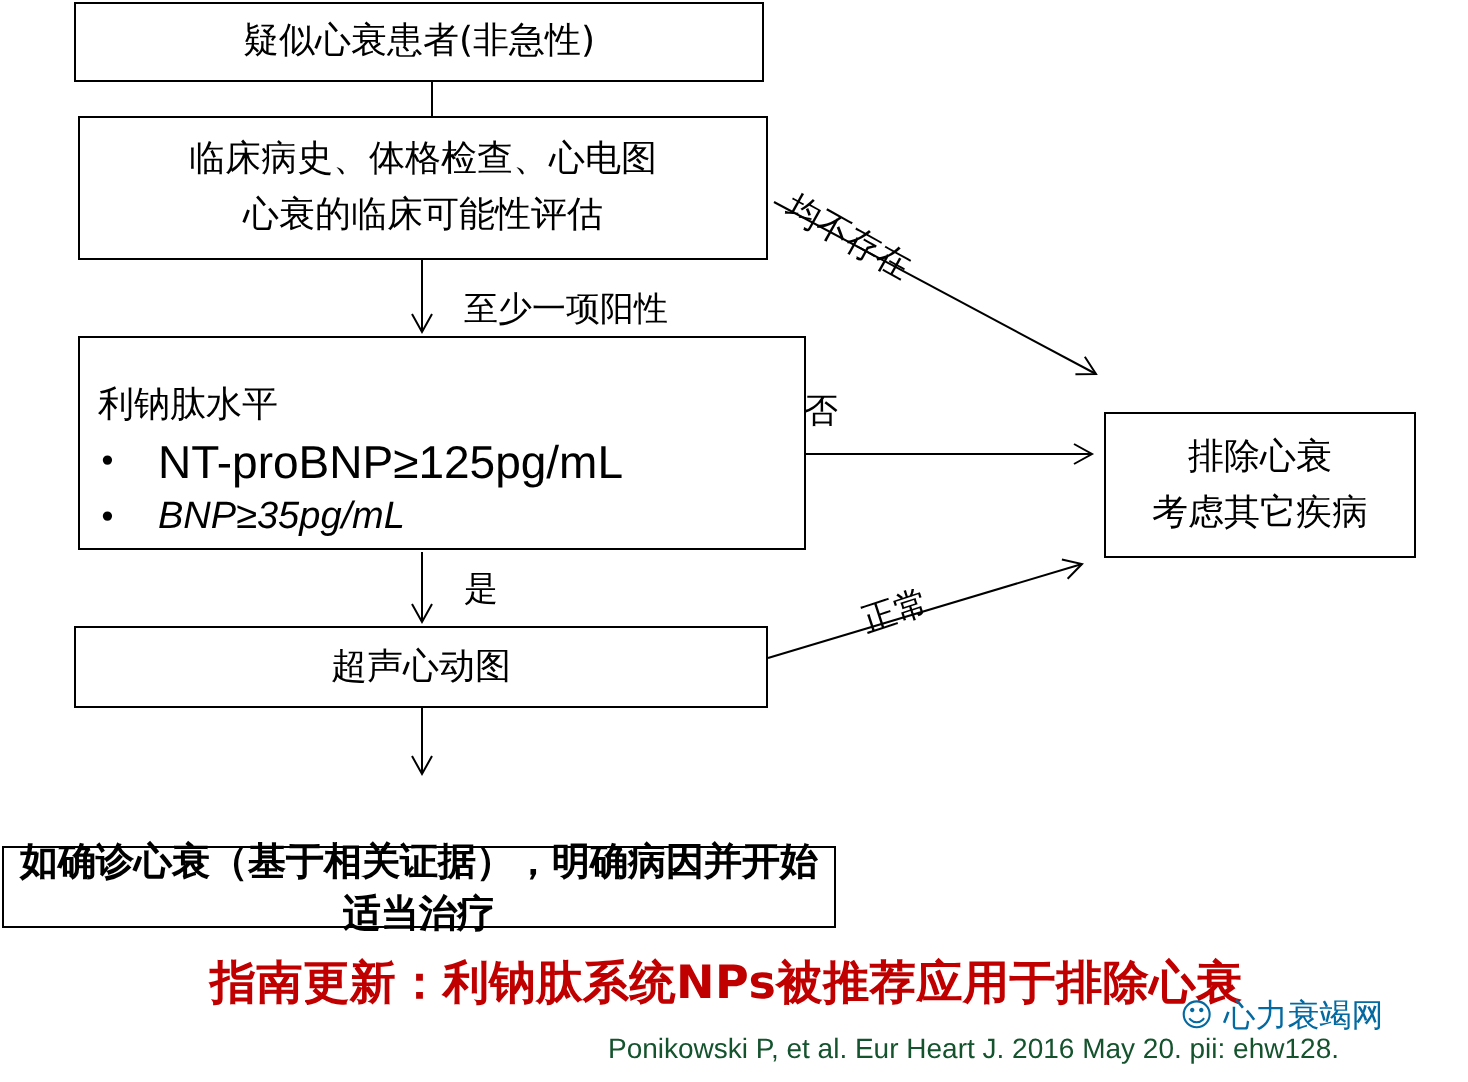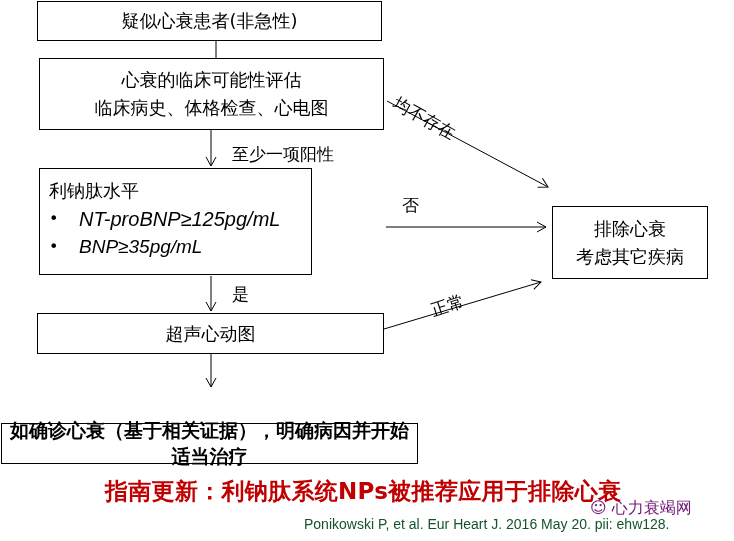--- a/index.html
+++ b/index.html
@@ -8,21 +8,21 @@
   .box { position:absolute; border:1.3px solid #000; background:#fff; box-sizing:border-box; }
   .center { display:flex; flex-direction:column; align-items:center; justify-content:center; text-align:center; }
   .t18 { font-size:18px; line-height:28px;align-items:center; }
   .lbl { position:absolute; font-size:17px; white-space:nowrap; }
   svg.lines { position:absolute; left:0; top:0; }
   .bul { display:flex; align-items:center; }
   .bul .dot { width:30px; font-size:16px; }
   .final { font-weight:bold; font-size:19px; }
   .headline { position:absolute; left:105px; top:476px; font-size:23px; font-weight:bold; color:#c00000; white-space:nowrap; letter-spacing:0.3px; }
   .cite { position:absolute; left:304px; top:516px; font-size:14px; font-family:"Liberation Sans",sans-serif; color:#14532d; white-space:nowrap; }
-  .wm { position:absolute; left:590px; top:498px; font-size:16px; color:#701a75; white-space:nowrap; }
+  .wm { position:absolute; left:590px; top:498px; font-size:16px; color:#0369a1; white-space:nowrap; }
 </style>
 </head>
 <body>
 
 <svg class="lines" width="734" height="541">
   <defs>
     <marker id="arr" markerWidth="12" markerHeight="12" refX="10" refY="6" orient="auto" markerUnits="userSpaceOnUse">
       <path d="M1,1 L10,6 L1,11" fill="none" stroke="#000" stroke-width="1"></path>
     </marker>
   </defs>
@@ -33,33 +33,33 @@
   <line x1="387" y1="101" x2="548" y2="187" stroke="#000" stroke-width="1" marker-end="url(#arr)"></line>
   <line x1="386" y1="227" x2="546" y2="227" stroke="#000" stroke-width="1" marker-end="url(#arr)"></line>
   <line x1="384" y1="329" x2="541" y2="282" stroke="#000" stroke-width="1" marker-end="url(#arr)"></line>
 </svg>
 
 <div class="box center t18" style="left:37px;top:1px;width:345px;height:40px;">
   <span>疑似心衰患者(非急性)</span>
 </div>
 
 <div class="box center t18" style="left:39px;top:58px;width:345px;height:72px;">
+  <span>临床病史、体格检查、心电图</span>
   <span>心衰的临床可能性评估</span>
-  <span>临床病史、体格检查、心电图</span>
 </div>
 
 <div class="lbl" style="left:232px;top:143px;">至少一项阳性</div>
 
 <div class="lbl" style="left:400px;top:92px;transform:rotate(29deg);transform-origin:left top;">均不存在</div>
 
-<div class="box t18" style="left:39px;top:168px;width:273px;height:107px;padding:8px 0 0 9px;">
+<div class="box t18" style="left:39px;top:168px;width:364px;height:107px;padding:20px 0 0 9px;">
   <div>利钠肽水平</div>
   <div class="bul">
     <span class="dot">•</span>
-    <span style="font-family:'Liberation Sans',sans-serif;font-size:20px;font-style:italic;">NT-proBNP≥125pg/mL</span>
+    <span style="font-family:'Liberation Sans',sans-serif;font-size:23px;">NT-proBNP≥125pg/mL</span>
   </div>
   <div class="bul">
     <span class="dot">•</span>
     <span style="font-family:'Liberation Sans',sans-serif;font-size:19px;font-style:italic;">BNP≥35pg/mL</span>
   </div>
 </div>
 
 <div class="lbl" style="left:402px;top:194px;">否</div>
 
 <div class="box center t18" style="left:552px;top:206px;width:156px;height:73px;">

